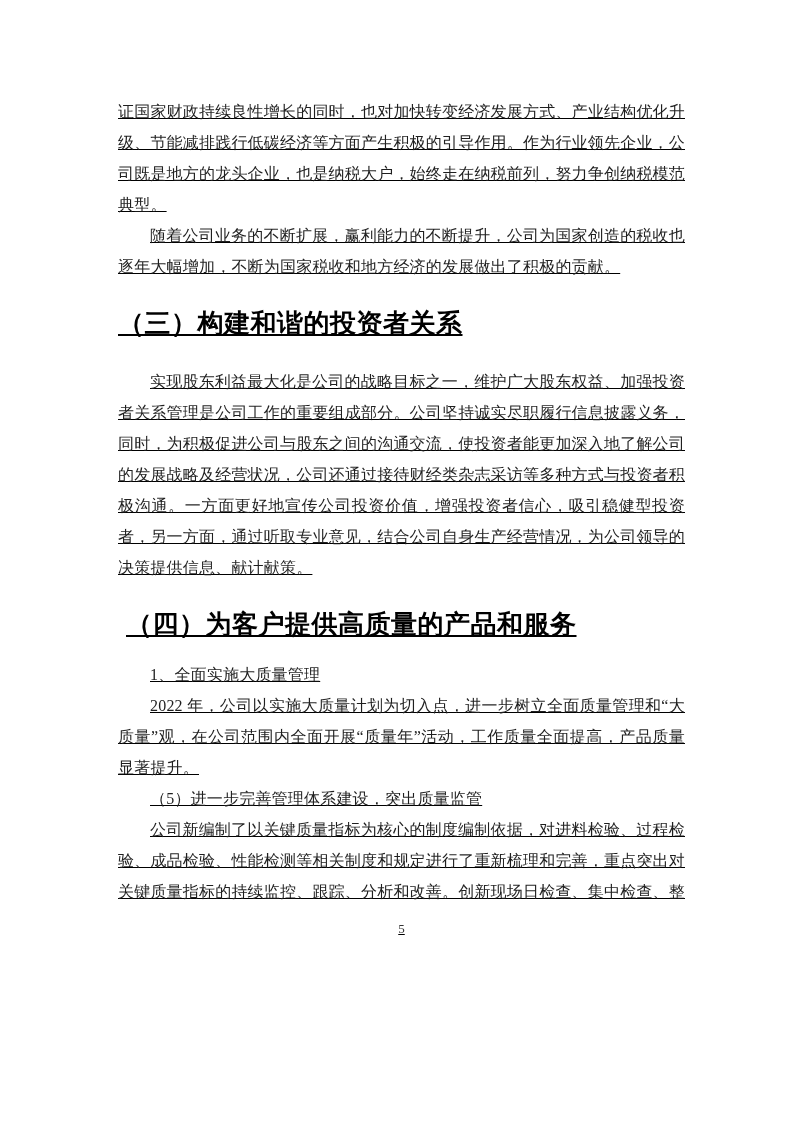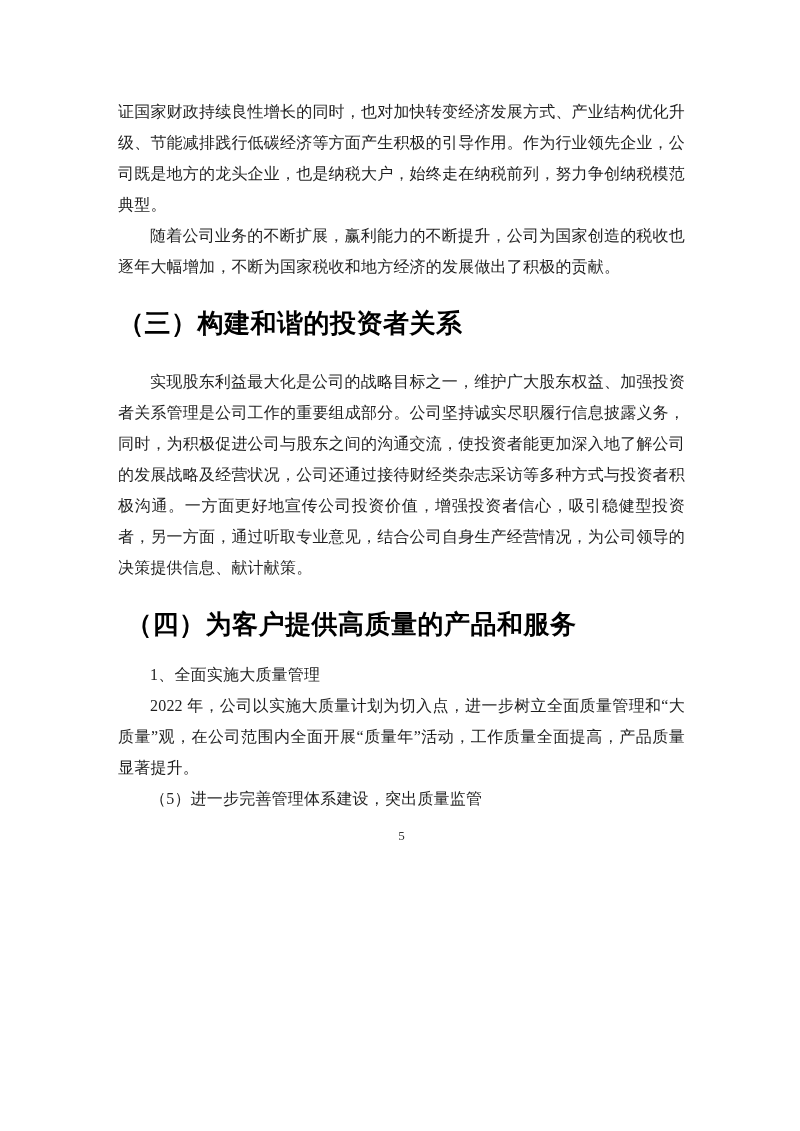--- a/index.html
+++ b/index.html
@@ -9,20 +9,21 @@
   }
   .page {
     position: relative;
     width: 800px;
     height: 1131px;
     margin: 0 auto;
     background: #ffffff;
     box-sizing: border-box;
     padding: 96px 115px 0 118px;
     overflow: hidden;
+    text-decoration: underline;
   }
   .body-p {
     font-family: "Liberation Serif", "DejaVu Serif", serif;
     font-size: 16px;
     line-height: 31px;
     color: #1f1f1f;
     text-align: justify;
     text-justify: inter-ideograph;
     text-indent: 2em;
     margin: 0;
@@ -68,16 +69,17 @@
 
   <h2 class="sec-heading tight-bottom">（四）为客户提供高质量的产品和服务</h2>
 
 
   <p class="body-p">1、全面实施大质量管理</p>
 
   <p class="body-p">2022 年，公司以实施大质量计划为切入点，进一步树立全面质量管理和“大质量”观，在公司范围内全面开展“质量年”活动，工作质量全面提高，产品质量显著提升。</p>
 
   <p class="body-p">（5）进一步完善管理体系建设，突出质量监管</p>
 
+  <p class="body-p">公司新编制了以关键质量指标为核心的制度编制依据，对进料检验、过程检验、成品检验、性能检测等相关制度和规定进行了重新梳理和完善，重点突出对关键质量指标的持续监控、跟踪、分析和改善。创新现场日检查、集中检查、整</p>
 
   <div class="page-number">5</div>
 
 </div>
 
 </body></html>

